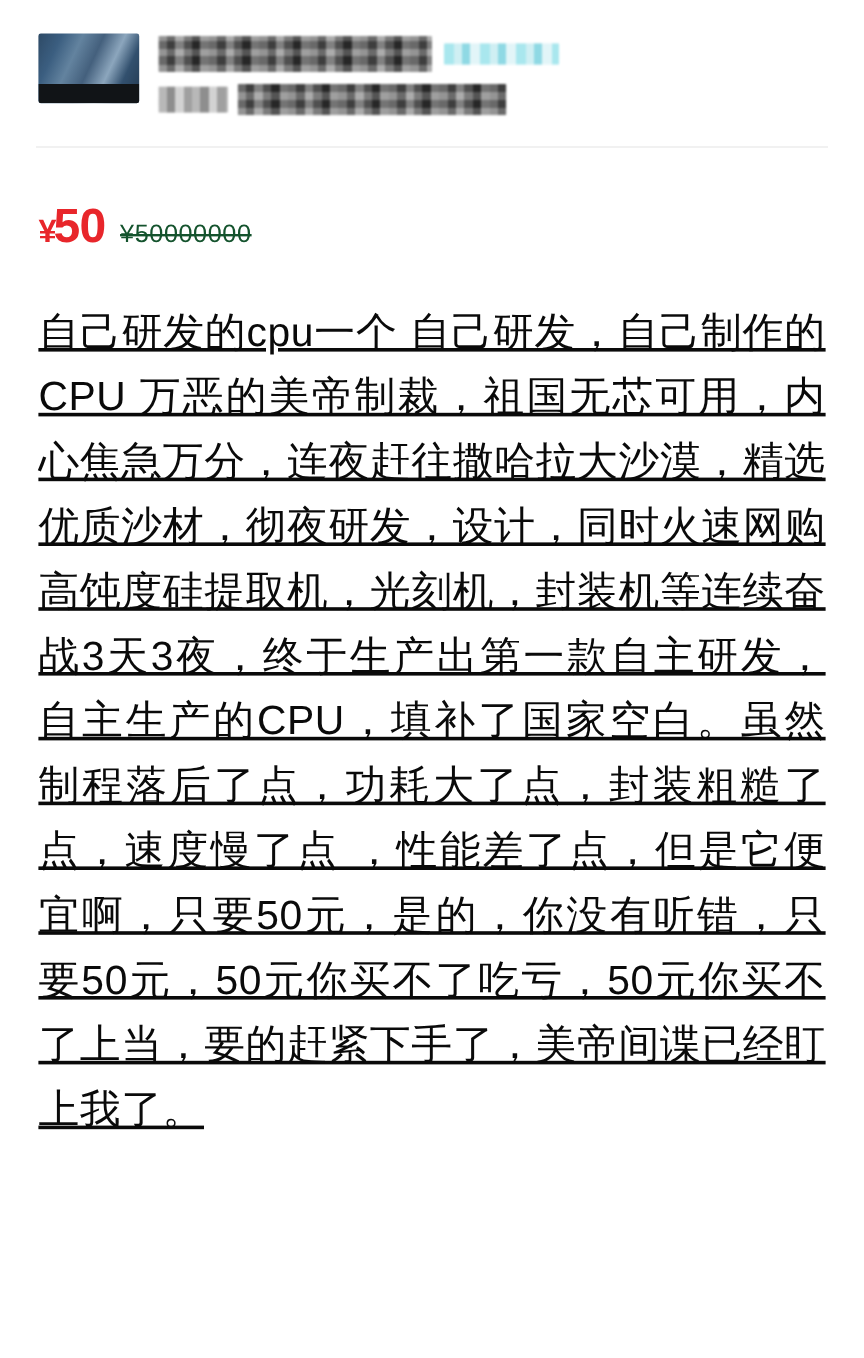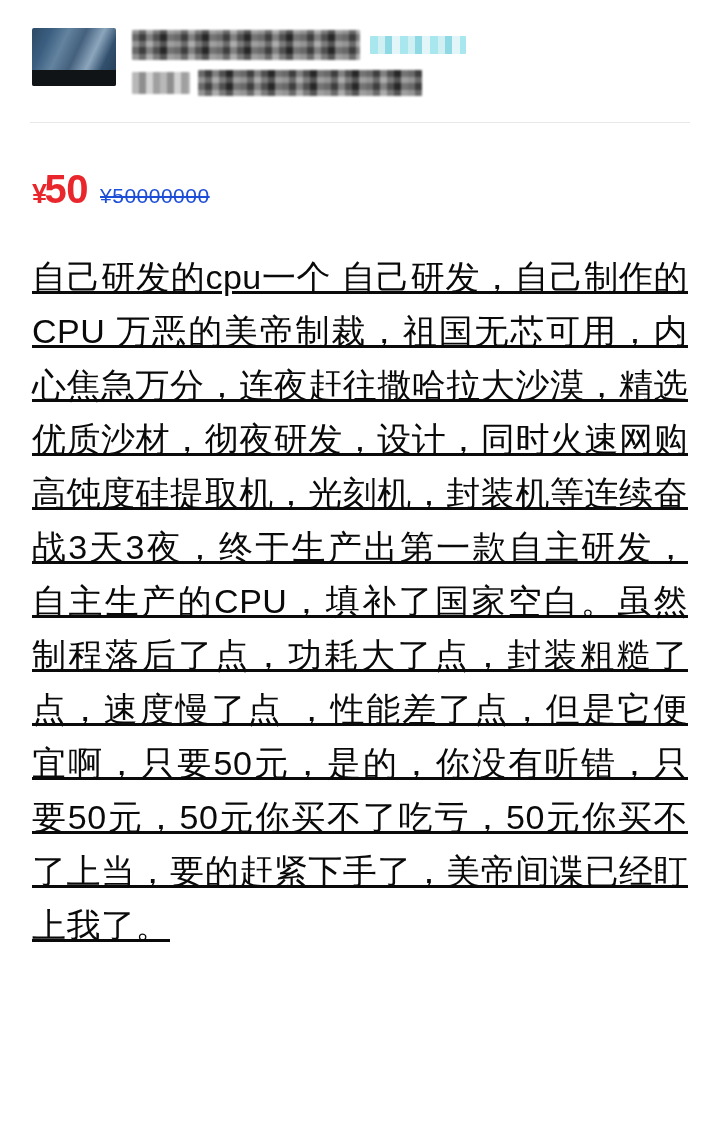--- a/index.html
+++ b/index.html
@@ -125,21 +125,21 @@
     align-items: baseline;
   }
   .price-current {
     color: #e8262b;
     font-weight: bold;
     letter-spacing: -0.5px;
   }
   .price-symbol { font-size: 27px; }
   .price-value  { font-size: 40px; margin-left: -2px; }
   .price-original {
-    color: #1d4ed8;
+    color: #14532d;
     font-size: 21px;
     margin-left: 12px;
     text-decoration: line-through;
     letter-spacing: 0.5px;
   }
 
   
   .description {
     padding: 38px 32px 0 32px;
     font-size: 34px;

